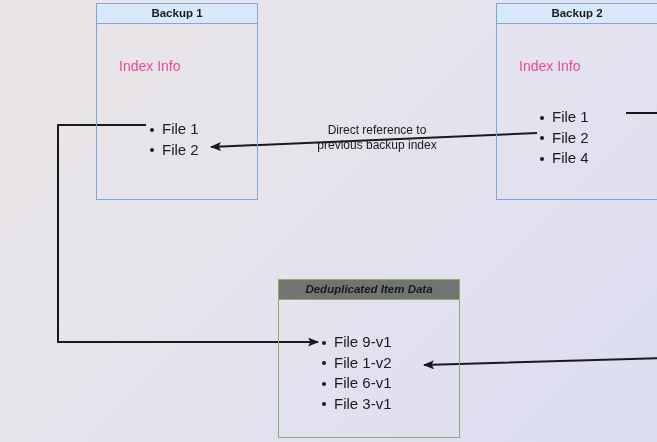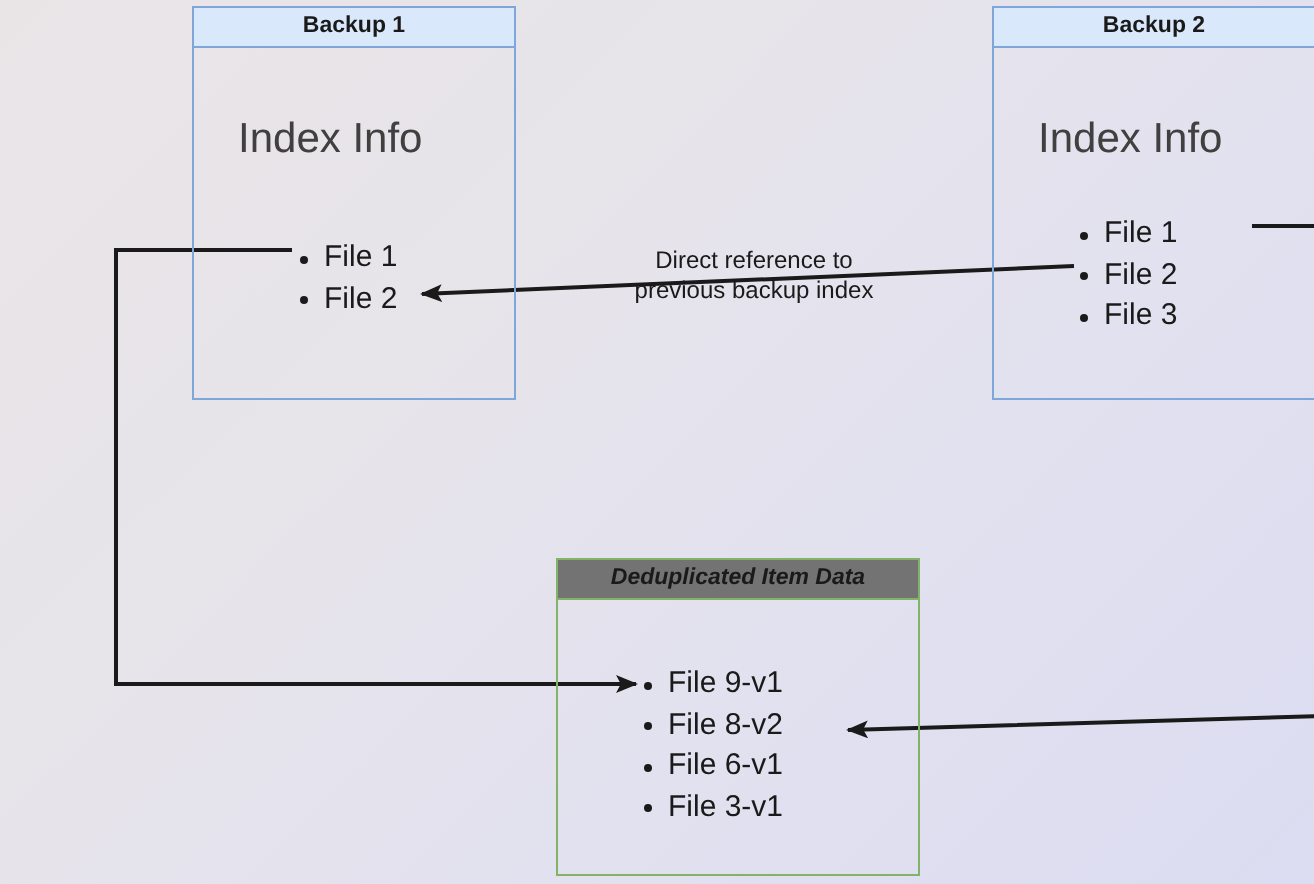--- a/index.html
+++ b/index.html
@@ -53,22 +53,22 @@
 
   .box.green { border-color: #82b366; }
   .box.green .hdr {
     background: #737373;
     border-bottom-color: #82b366;
     font-style: italic;
   }
 
   .idx-label {
     position: absolute;
-    font-size: 21px;
-    color: #404040;
+    font-size: 14px;
+    color: #ec4899;
     white-space: nowrap;
   }
 
   ul.filelist {
     position: absolute;
     margin: 0;
     padding: 0;
     list-style: none;
   }
   ul.filelist li {
@@ -129,31 +129,31 @@
     </div>
   </div>
 
   <div class="box" style="left:448px; top:3px; width:162px; height:197px;">
     <div class="hdr">Backup 2</div>
     <div class="body">
       <div class="idx-label" style="left:22px; top:34px;">Index Info</div>
       <ul class="filelist" style="left:42px; top:83px;">
         <li>File 1</li>
         <li>File 2</li>
-        <li>File 3</li>
+        <li>File 4</li>
       </ul>
     </div>
   </div>
 
   <div class="box green" style="left:230px; top:279px; width:182px; height:159px;">
     <div class="hdr">Deduplicated Item Data</div>
     <div class="body">
       <ul class="filelist" style="left:42px; top:32px;">
         <li>File 9-v1</li>
-        <li>File 8-v2</li>
+        <li>File 1-v2</li>
         <li>File 6-v1</li>
         <li>File 3-v1</li>
       </ul>
     </div>
   </div>
 
   <div class="edge-label" style="left:249px; top:123px; width:160px;">Direct reference to
 previous backup index</div>
 
 </div>

